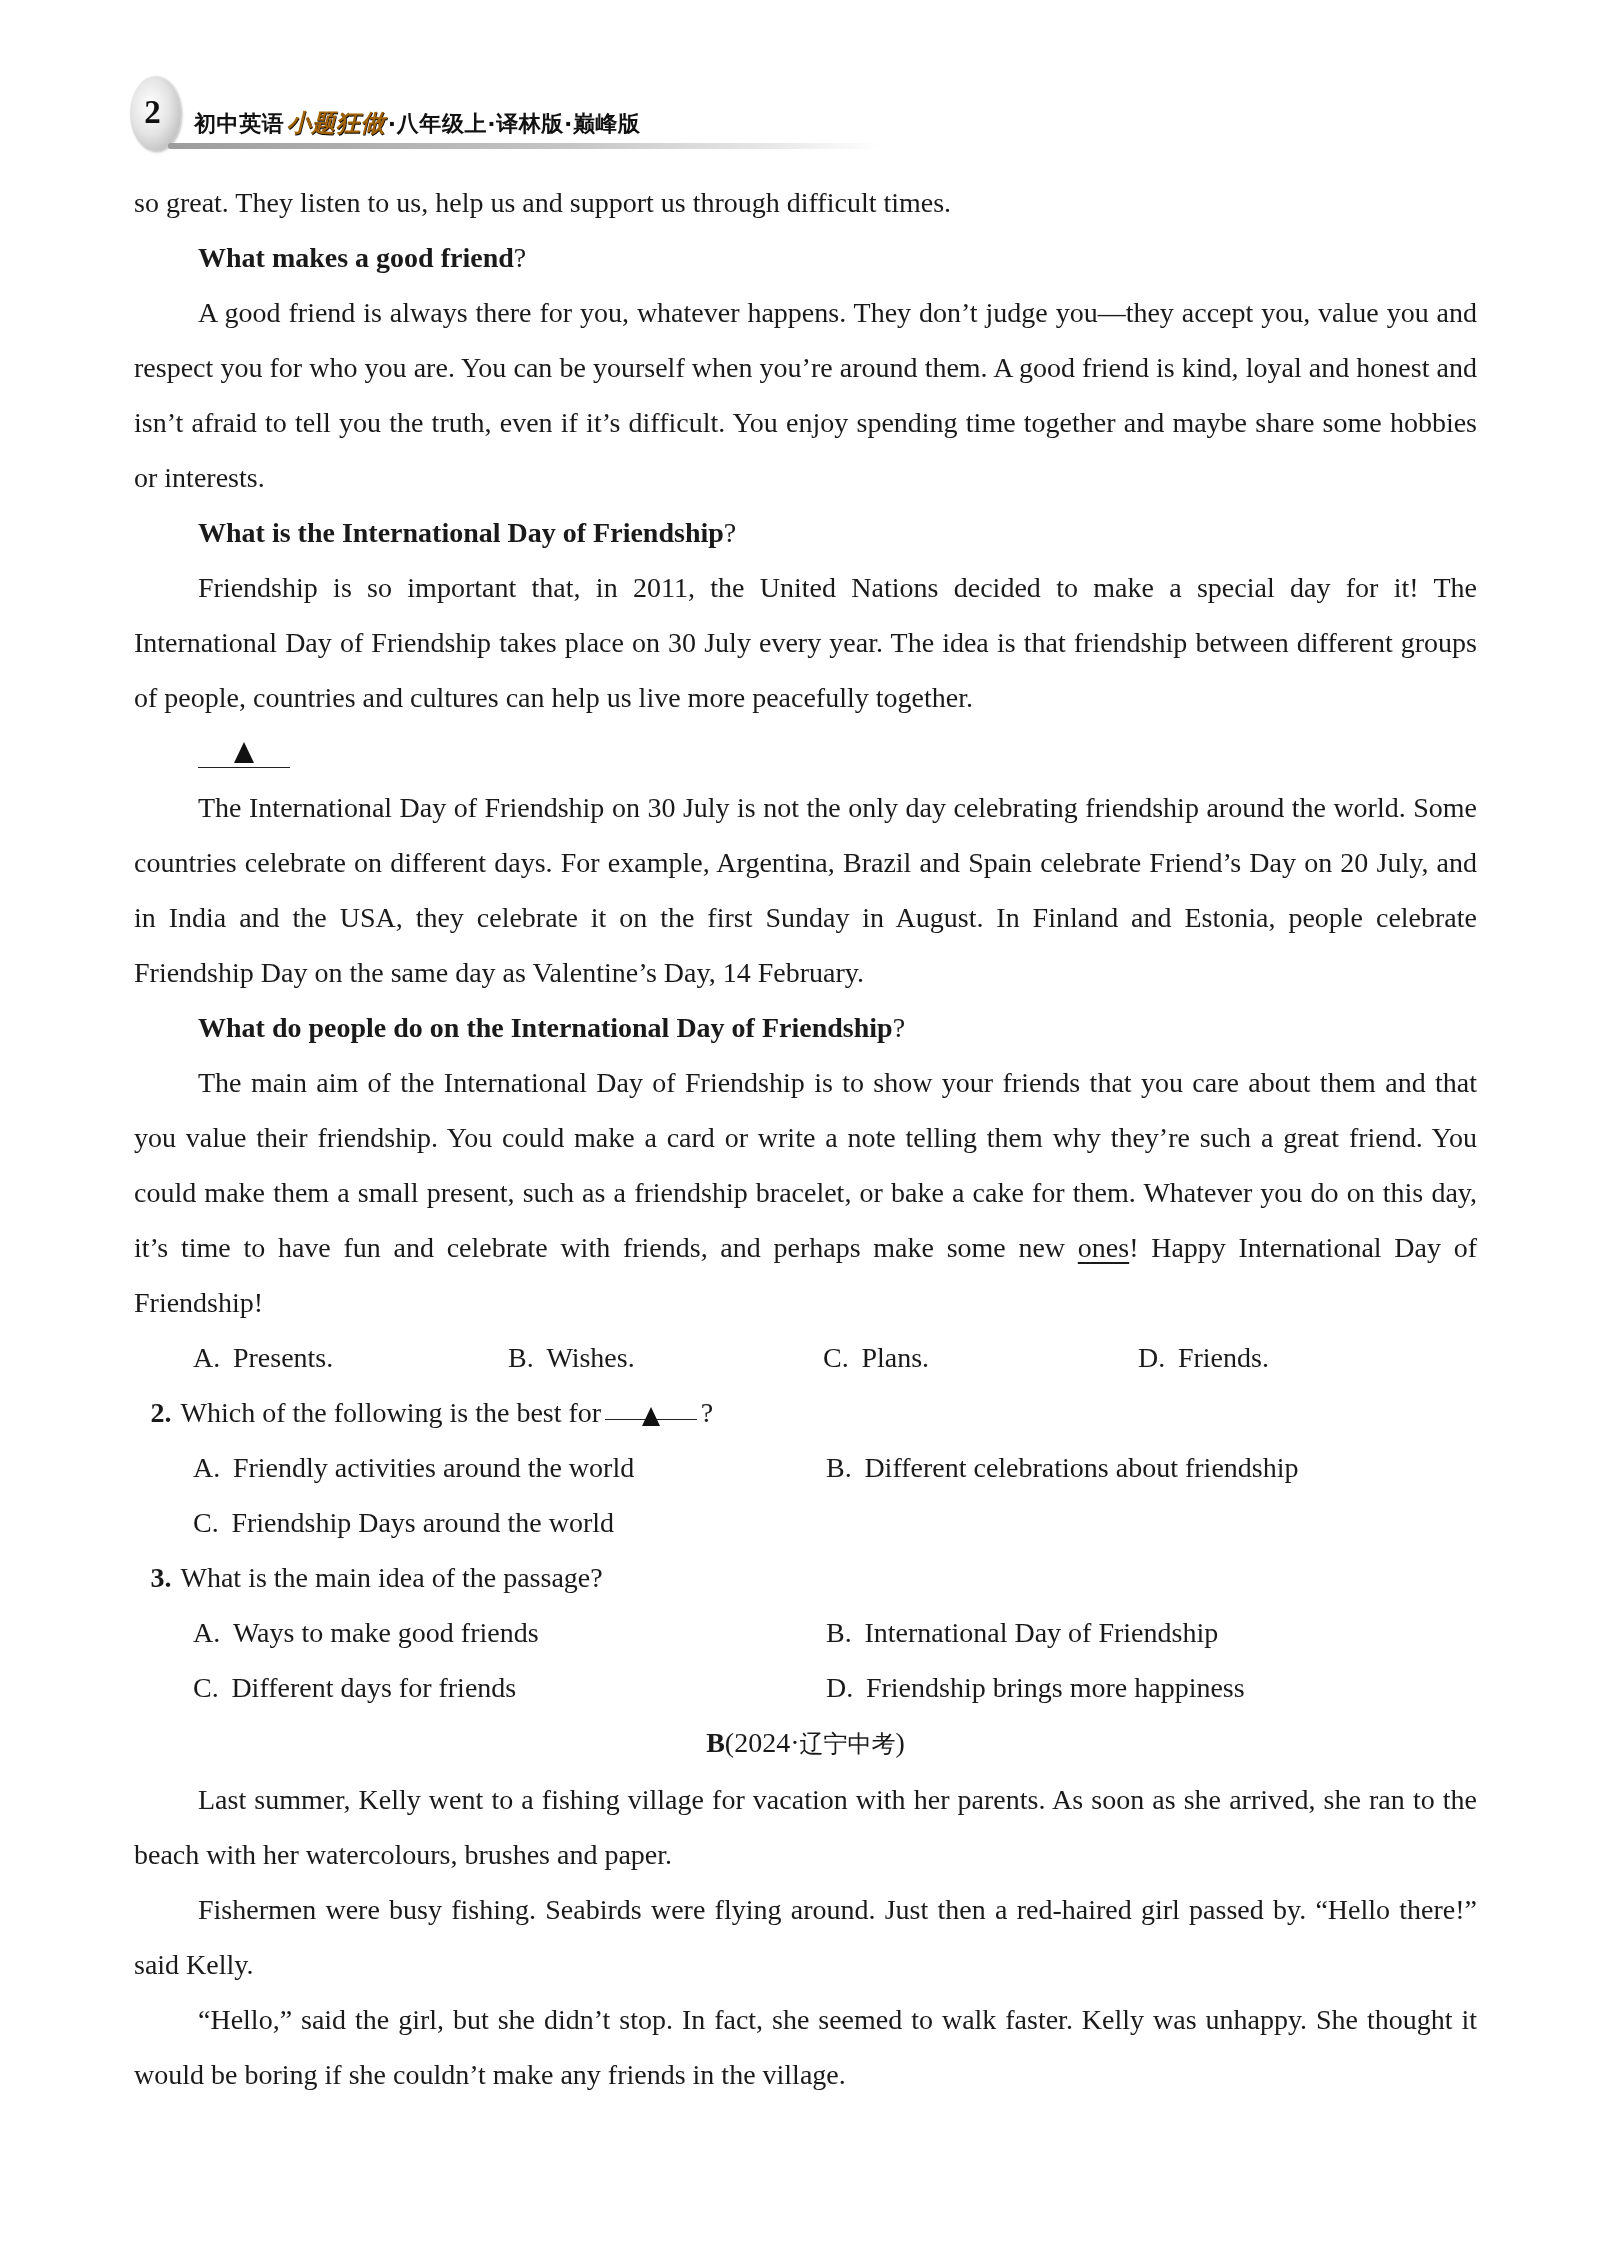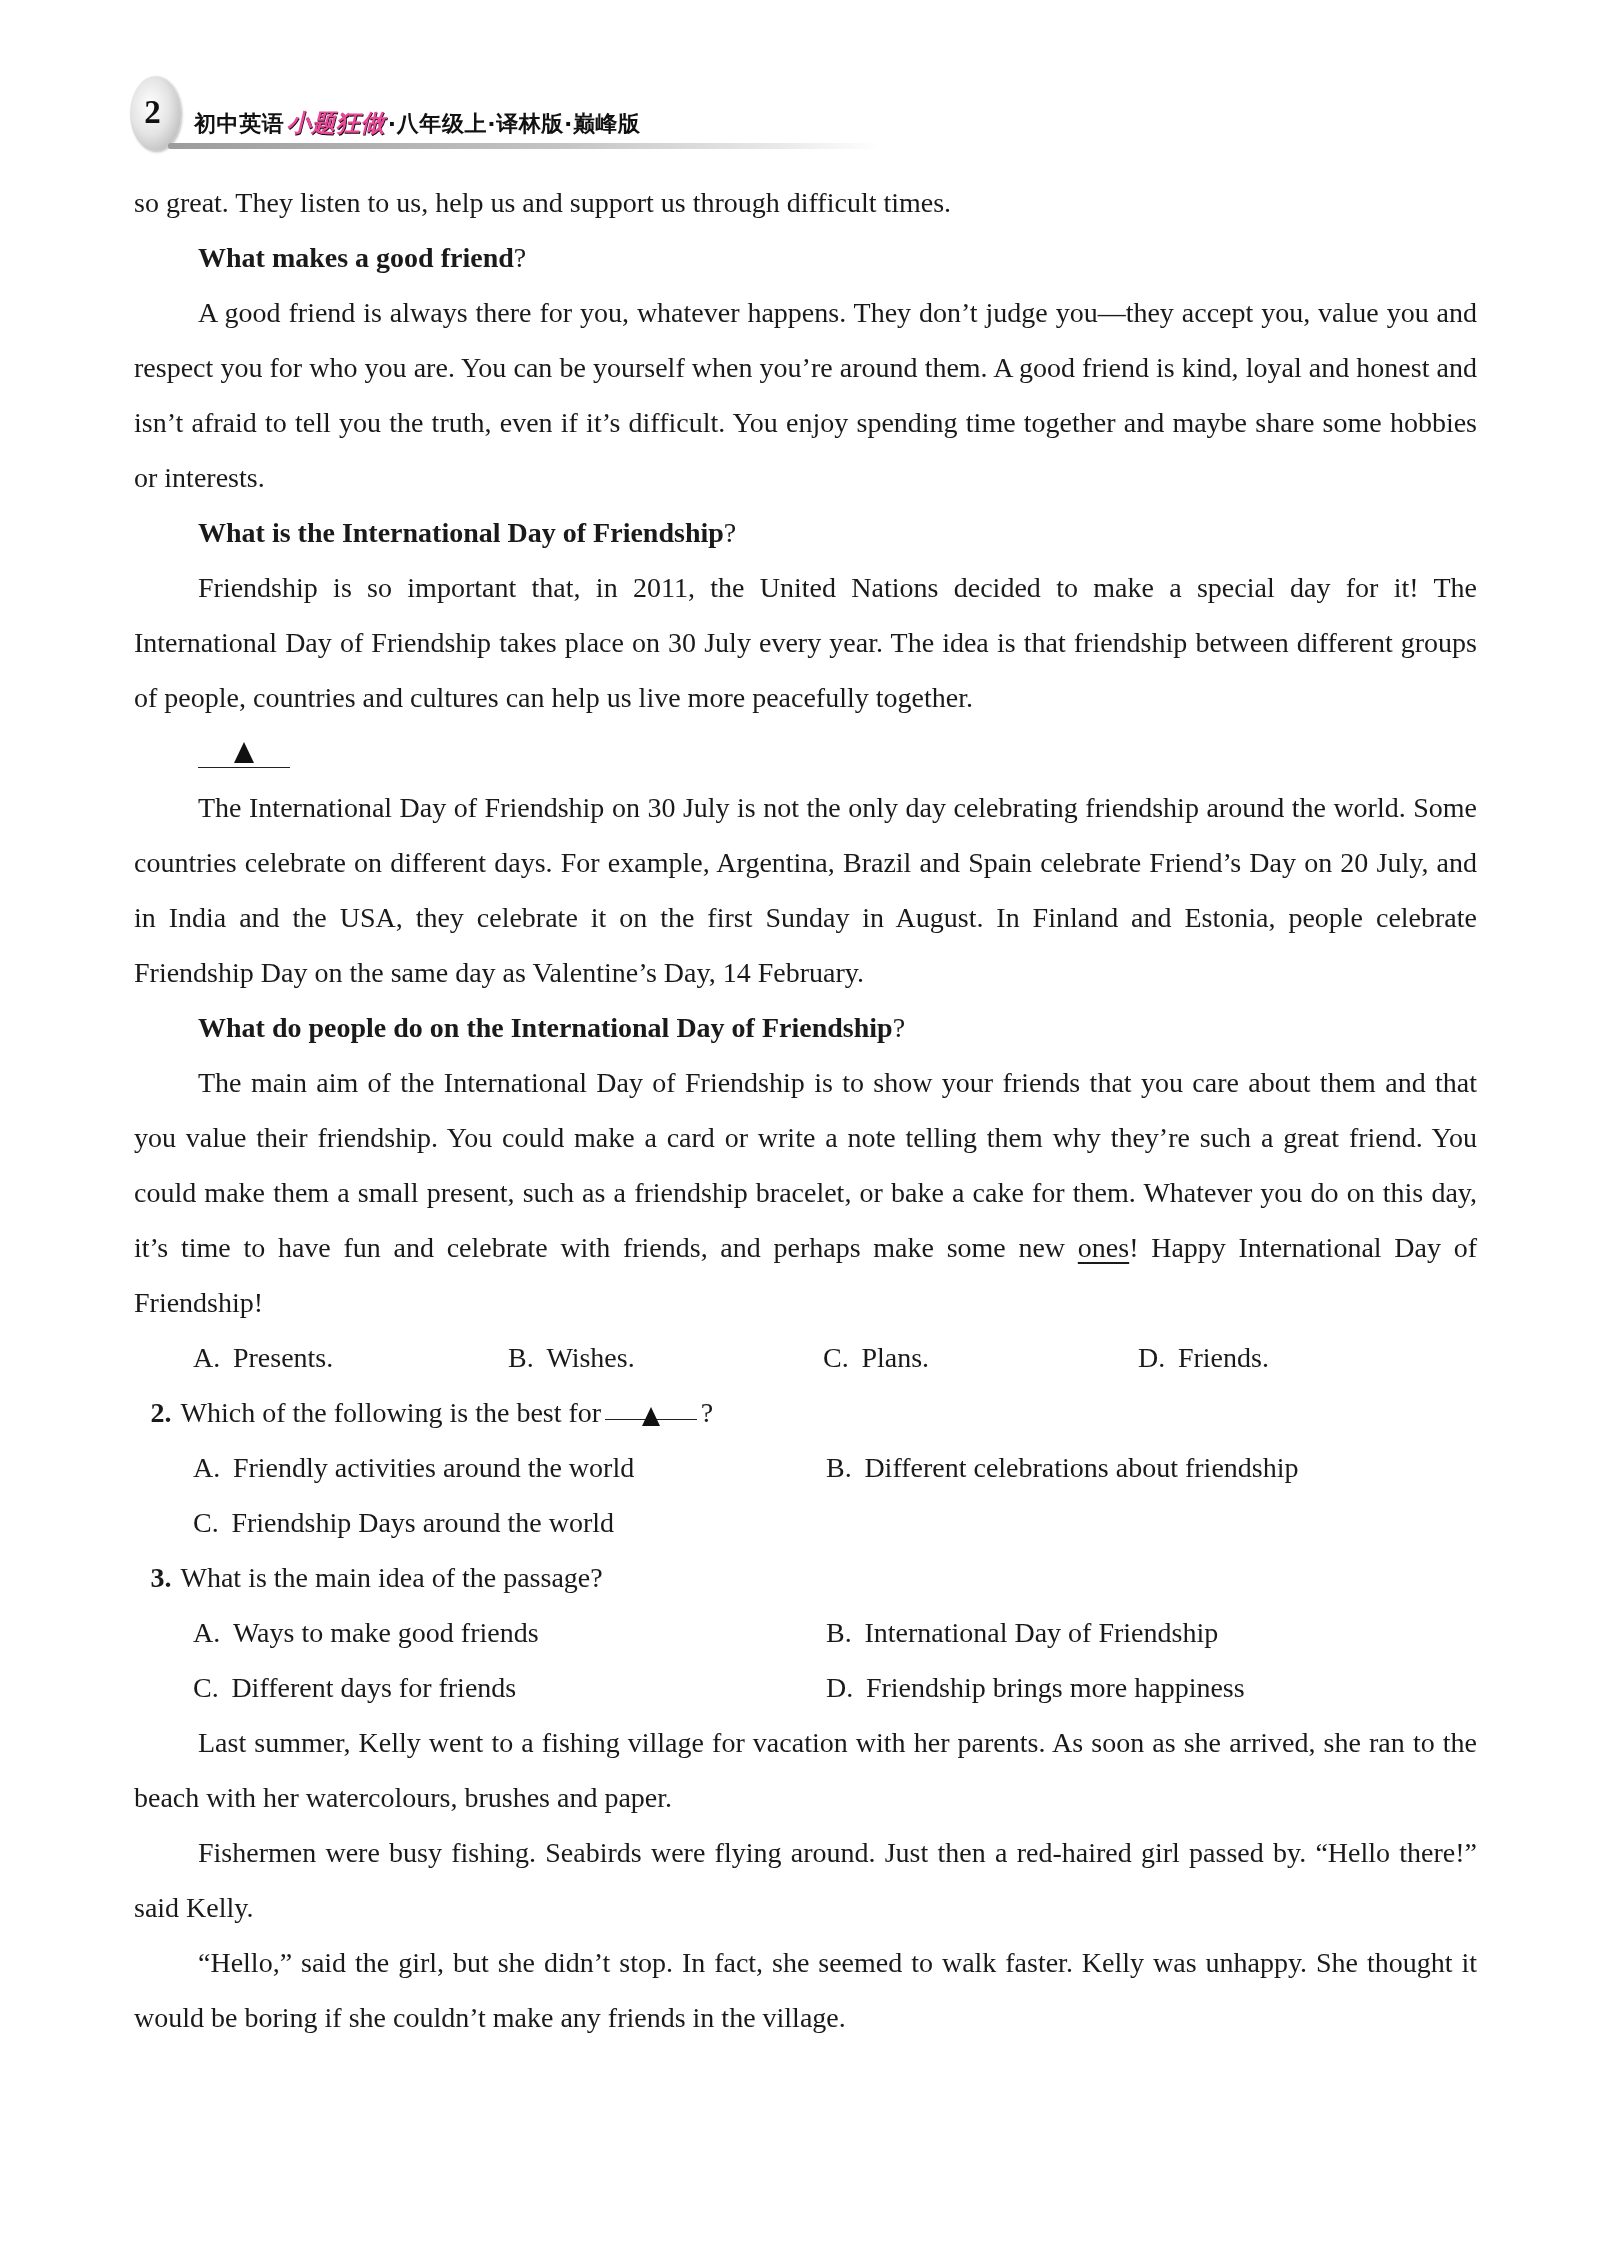--- a/index.html
+++ b/index.html
@@ -17,21 +17,21 @@
   .page-num {
     position: absolute; left: 0; top: 18px; width: 45px; text-align: center;
     font-size: 33px; font-weight: bold; color: #111;
     font-family: "Liberation Serif", serif;
   }
   .header-title {
     position: absolute; left: 64px; top: 30.5px; font-size: 22px; font-weight: bold;
     font-family: "DejaVu Sans", sans-serif; white-space: nowrap; letter-spacing: 0.6px; color: #111;
   }
   .header-title .brand {
-    font-style: italic; color: #ec4899;
+    font-style: italic; color: #a16207;
     text-shadow: 0.6px 0.6px 0 #000, -0.6px -0.6px 0 #fff;
     font-size: 24px; padding: 0 2.5px;
   }
   .header-rule {
     position: absolute; left: 38px; top: 67px; width: 712px; height: 6.4px;
     background: linear-gradient(to right, #9c9c9c 0%, #c4c4c4 55%, #e8e8e8 85%, rgba(255,255,255,0) 100%);
     border-radius: 2.5px;
   }
 
   .content { position: absolute; left: 134px; top: 175px; width: 1343px; }
@@ -118,18 +118,19 @@
     <p class="question"><span class="qnum">3.</span><span>What is the main idea of the passage?</span></p>
     <div class="options two">
       <div class="opt"><span class="letter">A.</span><span>Ways to make good friends</span></div>
       <div class="opt"><span class="letter">B.</span><span>International Day of Friendship</span></div>
       <div class="opt"><span class="letter">C.</span><span>Different days for friends</span></div>
       <div class="opt"><span class="letter">D.</span><span>Friendship brings more happiness</span></div>
     </div>
   </section>
 
   <section>
+    <p class="section-title"><b>B</b><span>(2024·</span><span class="cn">辽宁中考</span><span>)</span></p>
     <p class="p">Last summer, Kelly went to a fishing village for vacation with her parents. As soon as she arrived, she ran to the beach with her watercolours, brushes and paper.</p>
     <p class="p">Fishermen were busy fishing. Seabirds were flying around. Just then a red-haired girl passed by. “Hello there!” said Kelly.</p>
     <p class="p">“Hello,” said the girl, but she didn’t stop. In fact, she seemed to walk faster. Kelly was unhappy. She thought it would be boring if she couldn’t make any friends in the village.</p>
   </section>
 </div>
 
 
 </body></html>

